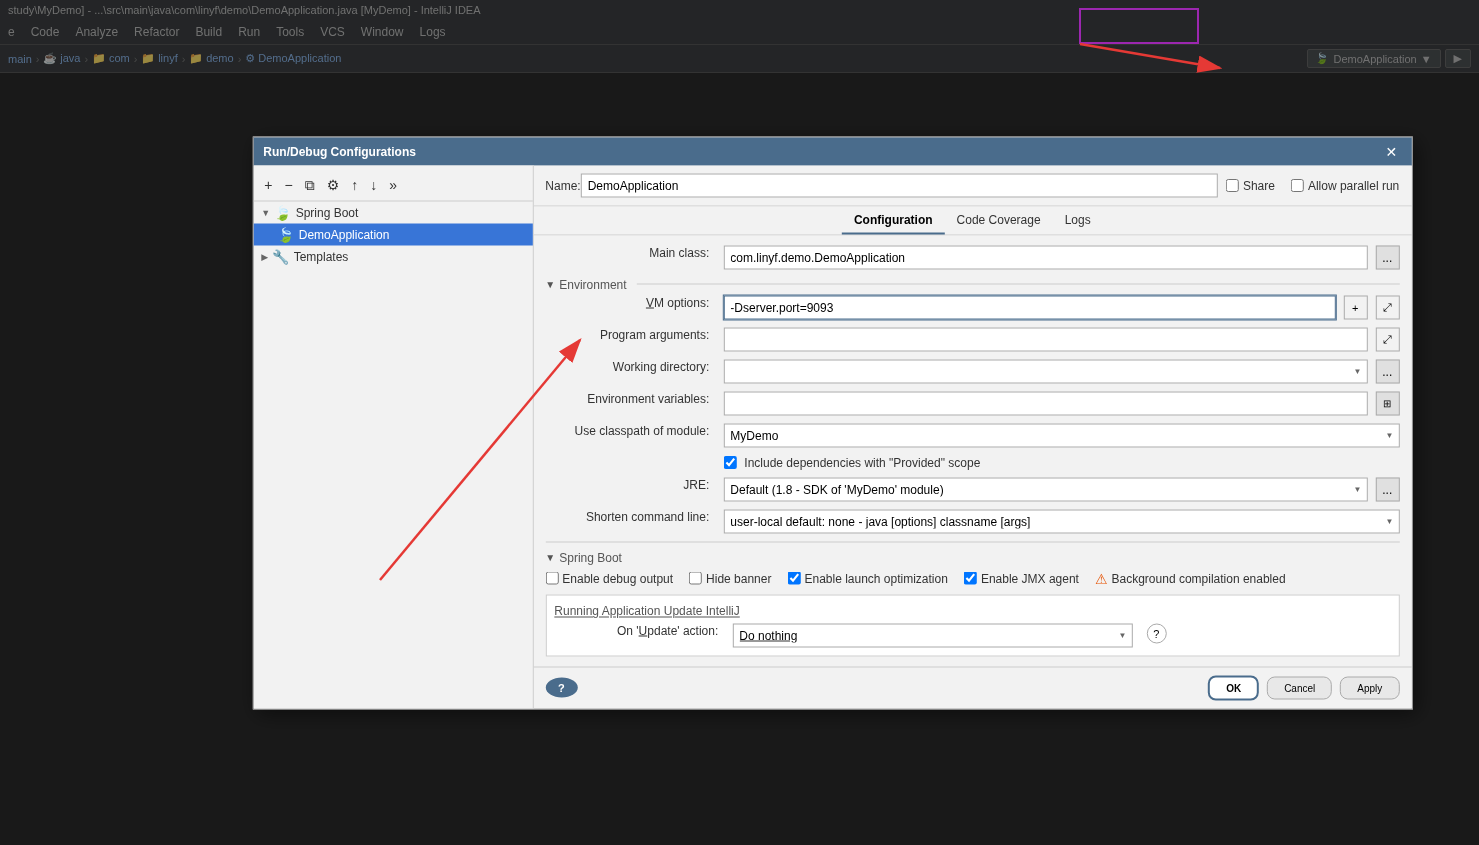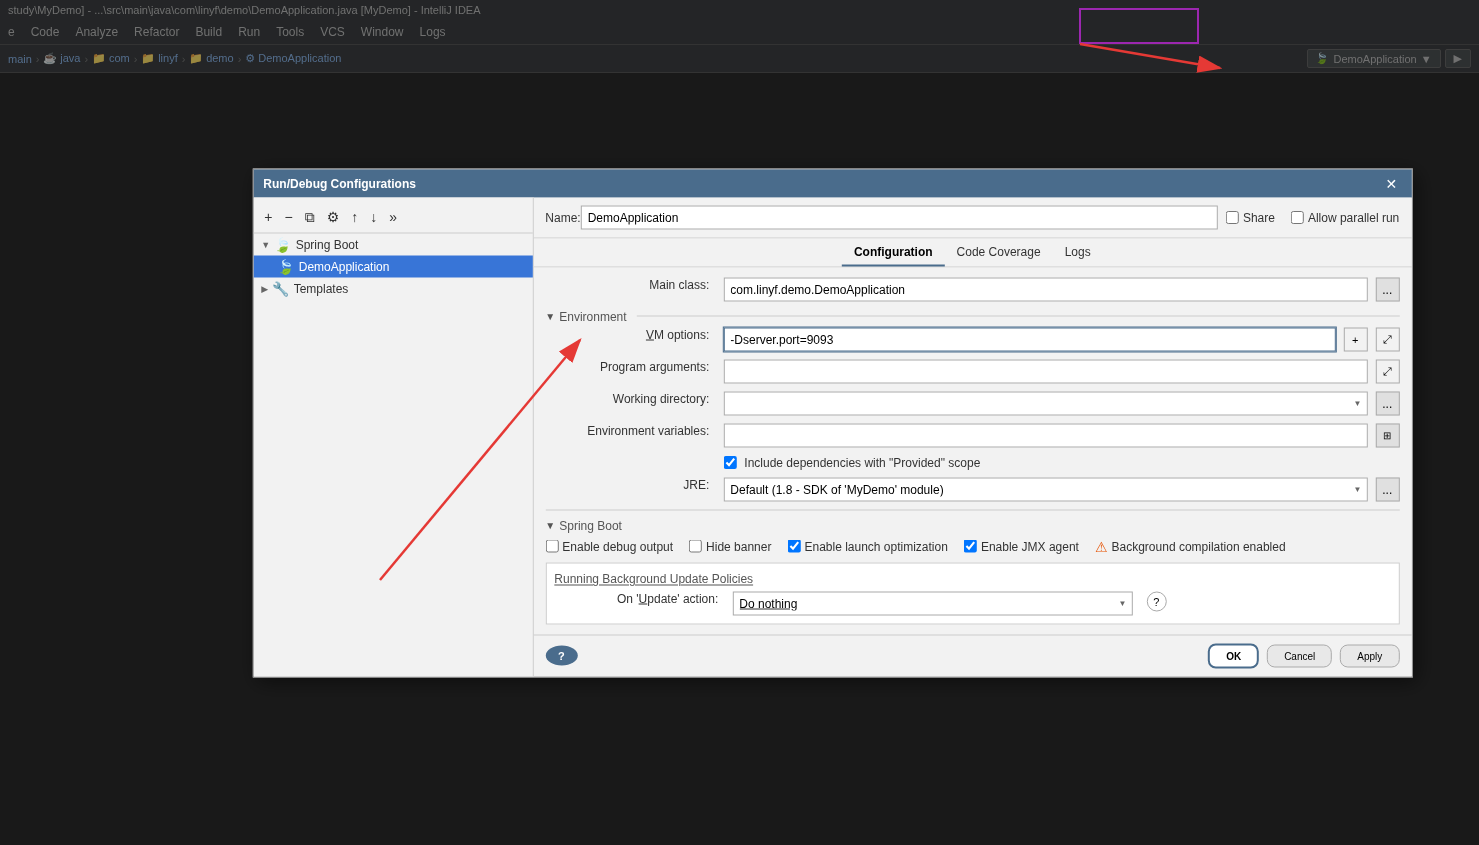--- a/index.html
+++ b/index.html
@@ -563,36 +563,52 @@
           </div>
           <button class="btn-dots">...</button>
         </div>
 
         <div class="form-row">
           <label>Environment variables:</label>
           <input type="text" class="form-control" style="flex: 1 1 0%;">
           <button class="btn-dots" style="font-size:10px;">⊞</button>
         </div>
 
+        <div class="form-row">
+          <label>Use classpath of module:</label>
+          <div class="select-wrapper" style="flex:1;">
+            <select>
+              <option>MyDemo</option>
+            </select>
+          </div>
+        </div>
 
         <div class="form-row" style="padding-left: 178px;">
           <input type="checkbox" checked="" style="">
           <span>Include dependencies with "Provided" scope</span>
         </div>
 
         <div class="form-row">
           <label>JRE:</label>
           <div class="select-wrapper" style="flex:1;">
             <select>
               <option>Default (1.8 - SDK of 'MyDemo' module)</option>
             </select>
           </div>
           <button class="btn-dots">...</button>
         </div>
 
+        <div class="form-row">
+          <label>Shorten command line:</label>
+          <div class="select-wrapper" style="flex:1;">
+            <select>
+              <option>user-local default: none - java [options] classname [args]</option>
+            </select>
+          </div>
+        </div>
 
         <div class="spring-boot-section">
           <div class="spring-section-label">
             <span class="arrow">▼</span>
             <span>Spring Boot</span>
           </div>
 
           <div class="spring-checkboxes">
             <div class="checkbox-item">
               <input type="checkbox" style="">
@@ -611,21 +627,21 @@
               <span>Enable JMX agent</span>
             </div>
             <div class="checkbox-item">
               <span class="warn-icon">⚠</span>
               <span>Background compilation enabled</span>
             </div>
           </div>
         </div>
 
         <div class="update-policies">
-          <div class="policy-title">Running Background Update Policies</div>
+          <div class="policy-title">Running Application Update IntelliJ</div>
           <div class="form-row" style="margin-bottom:0;">
             <label>On '<span class="underline-text">U</span>pdate' action:</label>
             <div class="select-wrapper" style="flex:1; max-width:400px;text-decoration:underline;">
               <select>
                 <option>Do nothing</option>
                 <option>Update classes and resources</option>
                 <option>Hot swap classes and update trigger file if failed</option>
                 <option>Redeploy</option>
                 <option>Restart server</option>
               </select>

